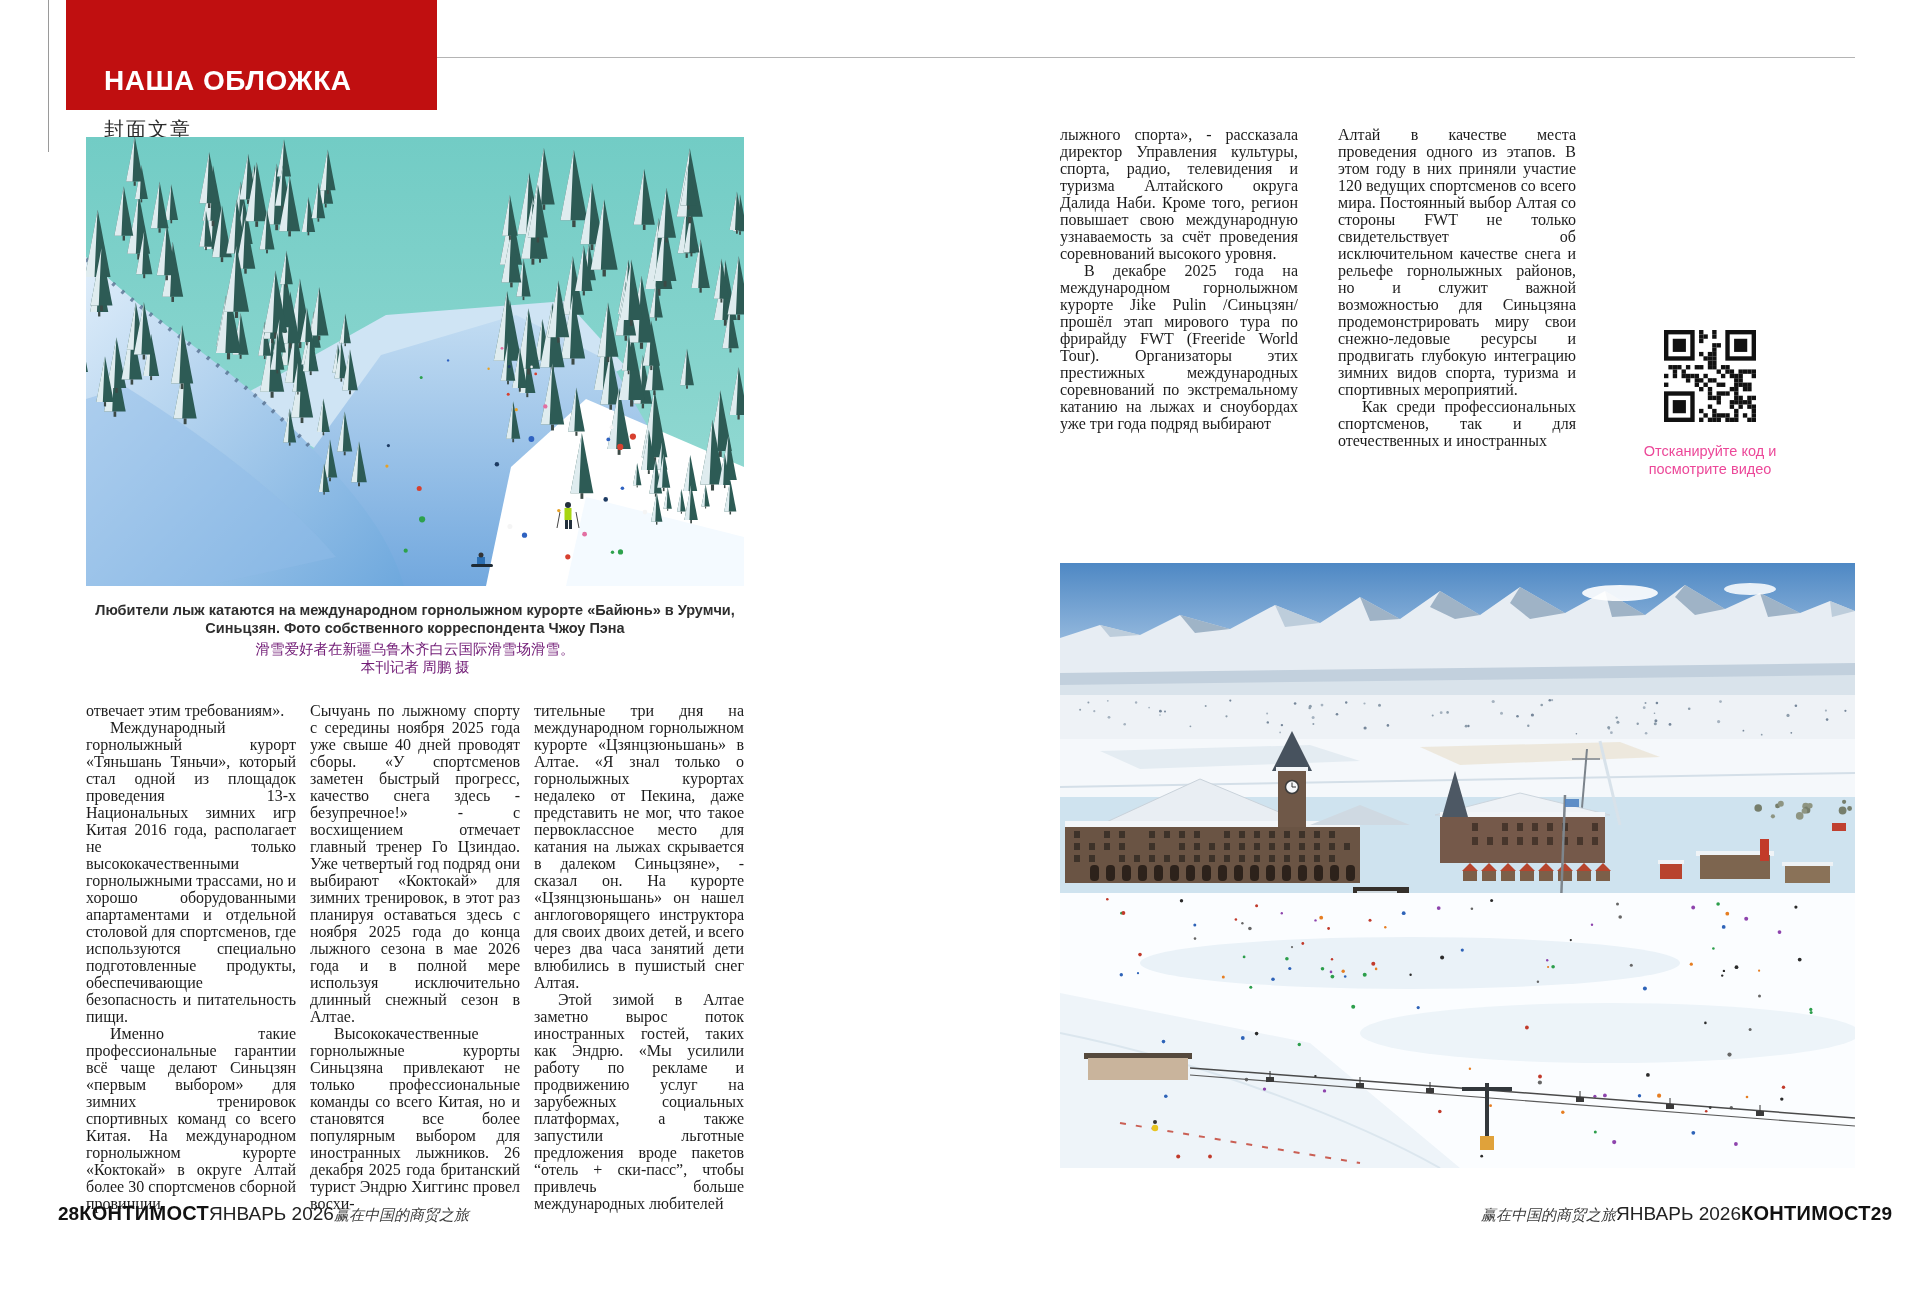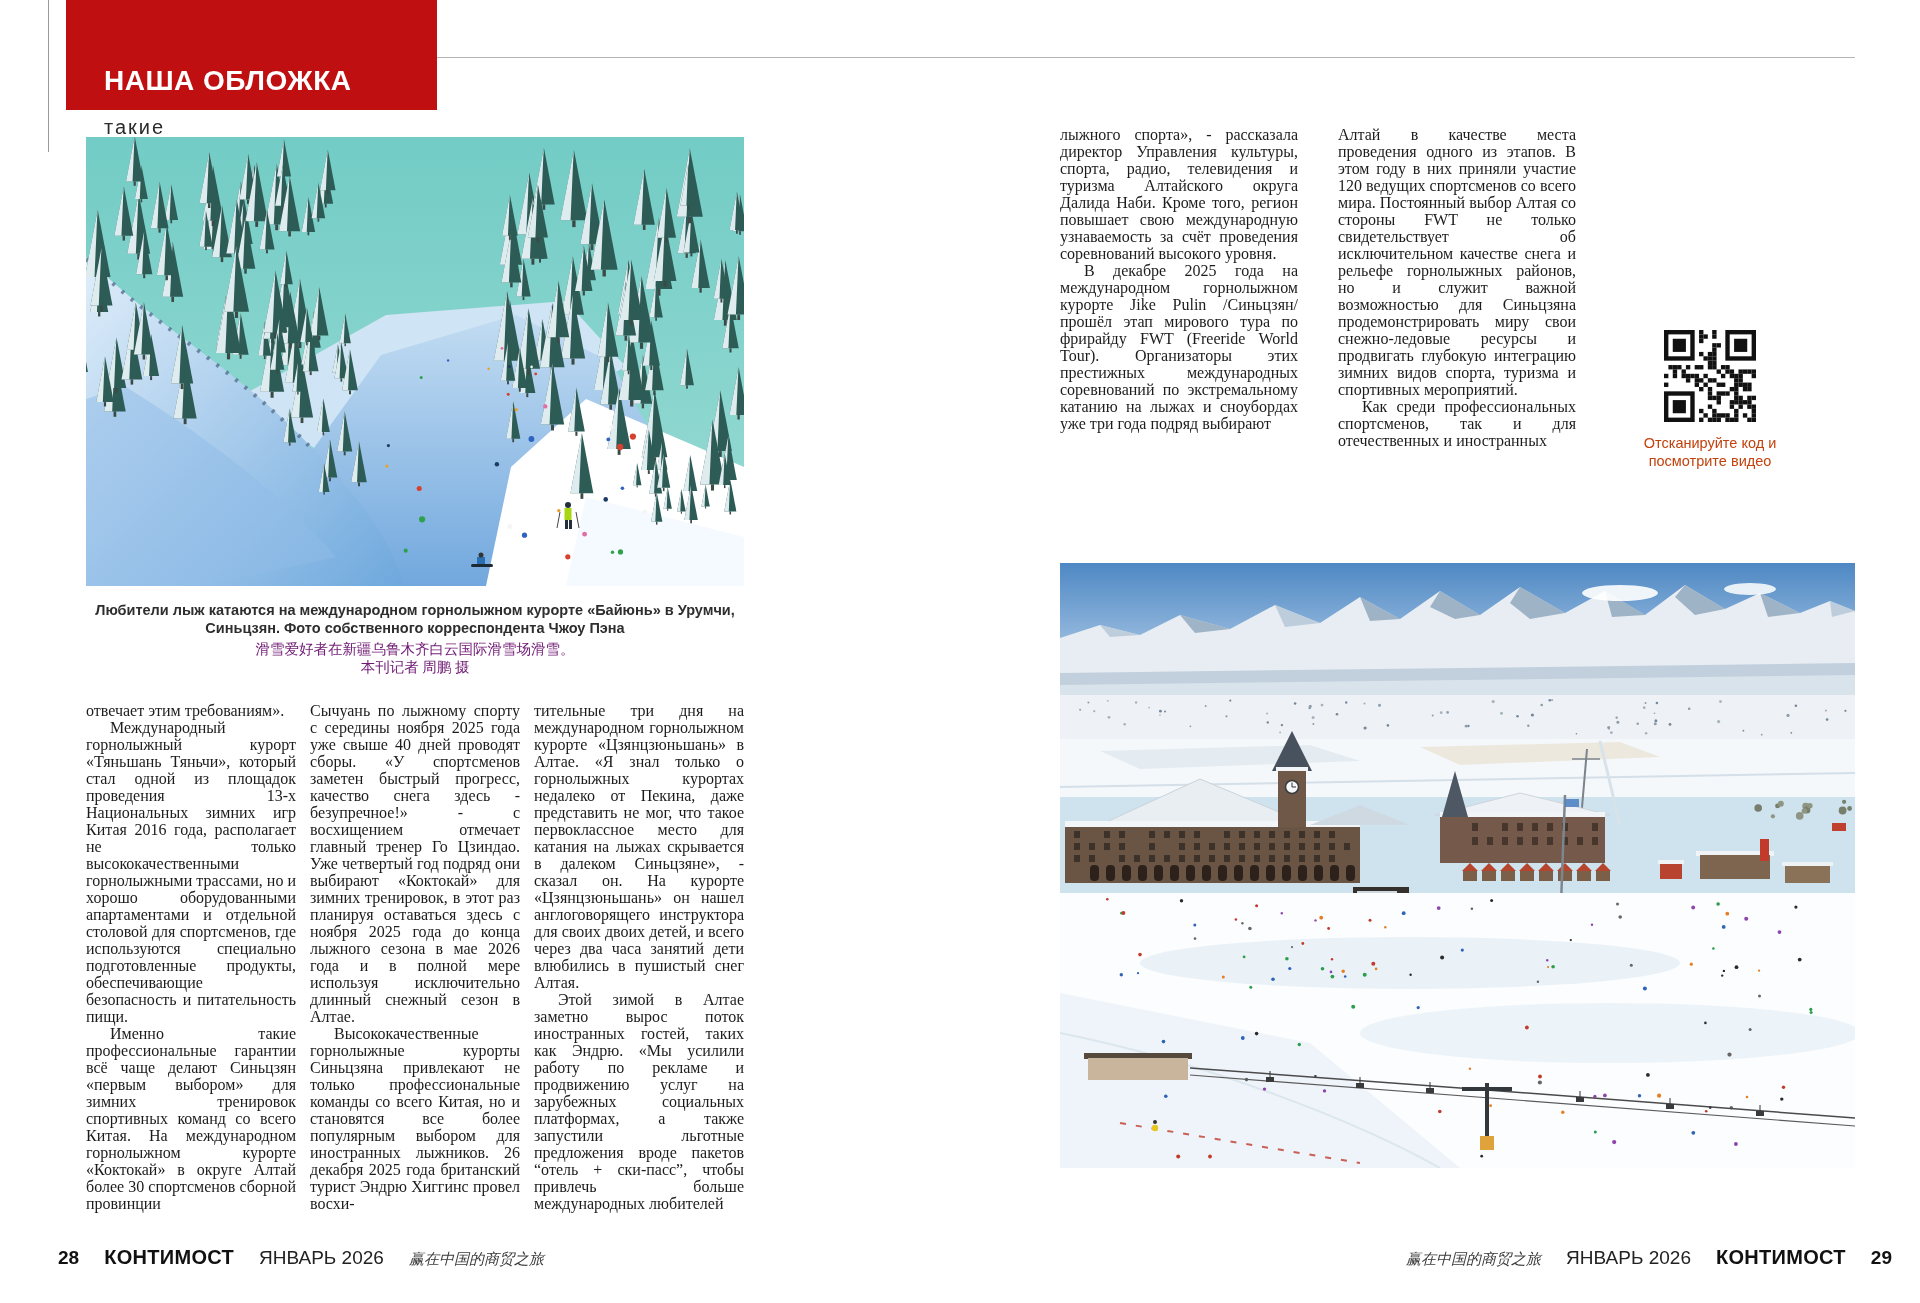--- a/index.html
+++ b/index.html
@@ -36,42 +36,42 @@
   .bodycol p.ind{text-indent:24px;}
   .lcol{width:210px;top:702px;height:514px;}
   #lcol1{left:86px;} #lcol2{left:310px;} #lcol3{left:534px;}
   .rcol{width:238px;top:126px;height:424px;}
   #rcol1{left:1060px;} #rcol2{left:1338px;} #rcol3{left:1617px;}
   .end-marker{display:inline-block;width:11px;height:11px;background:#c00f10;margin-left:7px;vertical-align:baseline;}
 
   
   #qr-block{left:1630px;top:330px;width:160px;text-align:center;}
   #qr-svg{display:block;margin:0 auto;background:#fff;}
-  .qr-label{margin-top:12px;font-size:14.5px;line-height:18px;color:#c2410c;}
+  .qr-label{margin-top:20px;font-size:14.5px;line-height:18px;color:#ec4899;}
 
   
-  .footer{top:1246px;display:flex;align-items:baseline;gap:25px;font-size:19px;color:#111;text-align:right;}
+  .footer{top:1202px;display:flex;align-items:baseline;gap:0;font-size:19px;color:#111;text-align:right;}
   #footer-left{left:58px;}
   #footer-right{right:64px;}
   .f-num{font-weight:bold;font-size:19px;}
   .f-mag{font-weight:bold;font-size:20px;letter-spacing:.3px;}
   .f-issue{font-size:19px;color:#222;}
   .f-cn{font-family:"Liberation Serif",serif;font-style:italic;font-size:15px;color:#3a3a3a;}
 </style>
 </head>
 <body>
 
 <div class="spread">
 
   <div class="abs rule-v"></div>
   <div class="abs section-block">
     <span class="section-title">НАША ОБЛОЖКА</span>
   </div>
   <div class="abs rule-h"></div>
-  <div class="abs section-cn">такие</div>
+  <div class="abs section-cn">封面文章</div>
 
   <div class="abs photo" id="photo-left">
     <svg width="658" height="449" viewBox="0 0 658 449" xmlns="http://www.w3.org/2000/svg" xmlns:xlink="http://www.w3.org/1999/xlink">
       <defs>
         <linearGradient id="skyG" x1="0" y1="0" x2="0" y2="1">
           <stop offset="0" stop-color="#72ccc5"></stop>
             <stop offset="1" stop-color="#9adcd5"></stop>
         </linearGradient>
         <linearGradient id="runG" x1="0" y1="0" x2="0" y2="1">
           <stop offset="0" stop-color="#c2dcf2"></stop>

